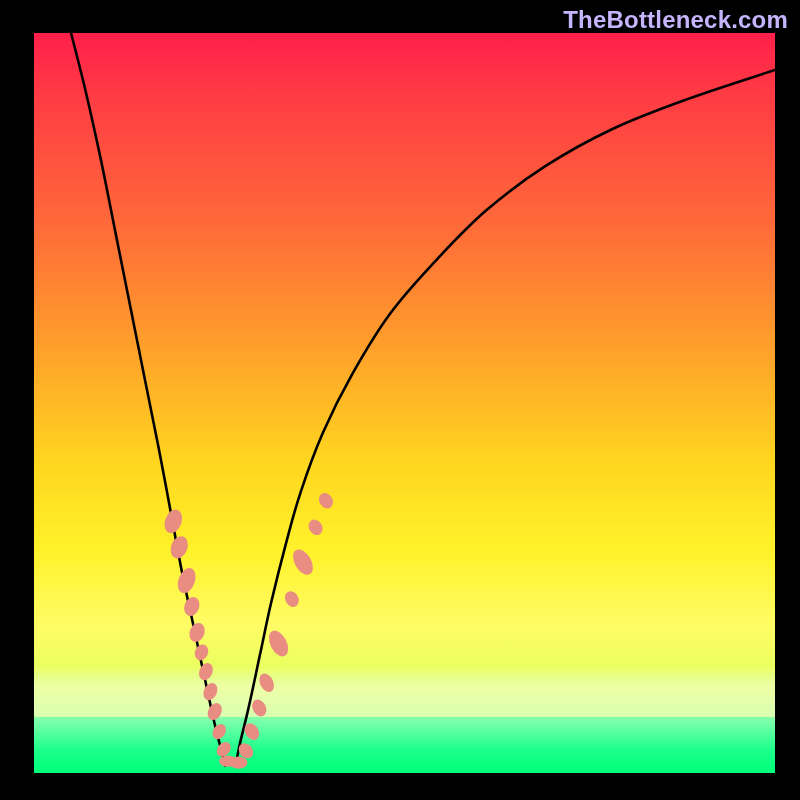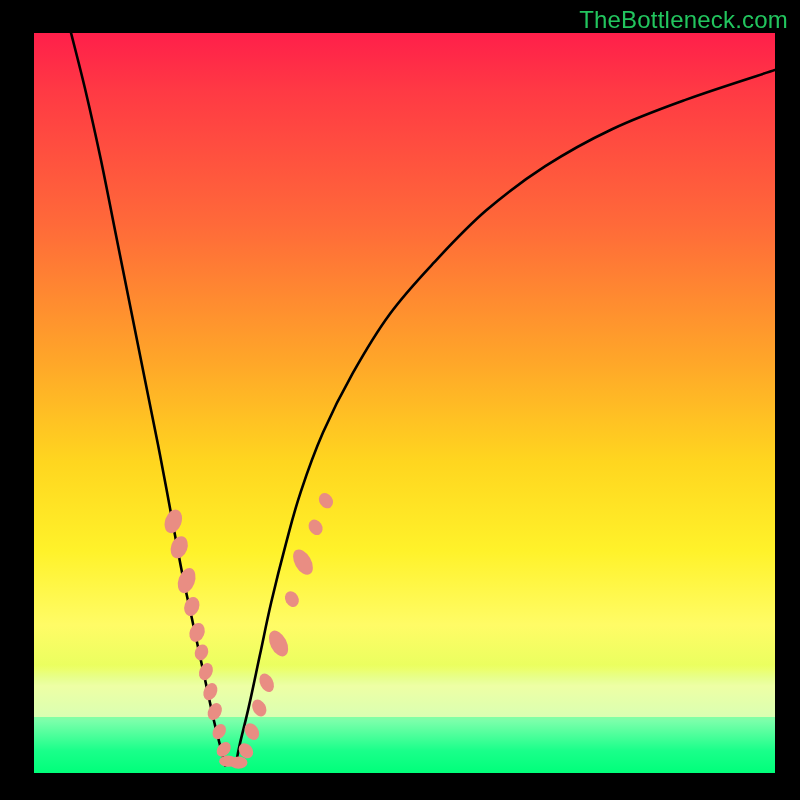--- a/index.html
+++ b/index.html
@@ -53,24 +53,24 @@
     position: absolute;
     left: 0;
     top: 0;
     width: 741px;
     height: 740px;
   }
   .watermark {
     position: absolute;
     top: 6px;
     right: 12px;
-    color: #22c55e;
+    color: #c4b5fd;
     font-size: 24px;
     letter-spacing: 0.2px;
-    font-weight: 400;
+    font-weight: 700;
     user-select: none;
     text-align: center;
   }
 </style>
 </head>
 <body>
 
 <div class="stage">
   <div class="plot">
     <div class="paleband"></div>

